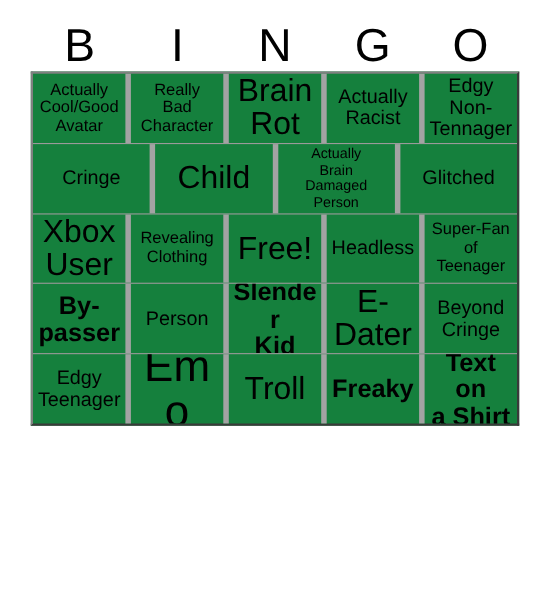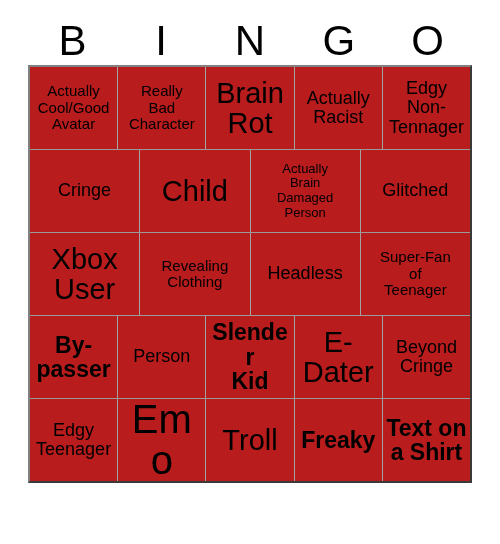--- a/index.html
+++ b/index.html
@@ -42,29 +42,29 @@
     letter-spacing: 0px;
     user-select: none;
   }
 
   
   #grid {
     position: absolute;
     left: 28px;
     top: 65px;
     width: 444px;
-    height: 418px;
+    height: 322px;
     box-sizing: border-box;
     border-top: 2px solid #808080;
     border-left: 2px solid #808080;
     border-right: 2px solid #3a3a3a;
     border-bottom: 2px solid #3a3a3a;
     display: flex;
     flex-direction: column;
-    background: #b91c1c;
+    background: #15803d;
   }
   .grid-row {
     flex: 1 1 0;
     display: flex;
     min-height: 0;
   }
   .grid-row + .grid-row {
     border-top: 1px solid #9a9a9a;
   }
   .grid-cell {
@@ -75,21 +75,21 @@
     justify-content: center;
     text-align: center;
     padding: 1px 3px;
     box-sizing: border-box;
     line-height: 1.06;
     white-space: pre-line;
     overflow: hidden;
     word-break: break-word;
   }
   .grid-cell + .grid-cell {
-    border-left: 1px solid #a3a3a3;
+    border-left: 5px solid #a3a3a3;
   }
 
   
   .fs-xs   { font-size: 13px; line-height: 1.12; }
   .fs-sm   { font-size: 15px; line-height: 1.1; }
   .fs-md   { font-size: 18px; line-height: 1.08; }
   .fs-lg   { font-size: 23px; line-height: 1.06; font-weight: bold; }
   .fs-xl   { font-size: 29px; line-height: 1.04; }
   .fs-xxl  { font-size: 40px; line-height: 1.02; }
 </style>
@@ -132,20 +132,21 @@
 Damaged
 Person</div>
       <div class="grid-cell fs-md">Glitched</div>
     </div>
 
     <div class="grid-row">
       <div class="grid-cell fs-xl">Xbox
 User</div>
       <div class="grid-cell fs-sm">Revealing
 Clothing</div>
+      <div class="grid-cell fs-xl">Free!</div>
       <div class="grid-cell fs-md">Headless</div>
       <div class="grid-cell fs-sm">Super-Fan
 of
 Teenager</div>
     </div>
 
     <div class="grid-row">
       <div class="grid-cell fs-lg">By-
 passer</div>
       <div class="grid-cell fs-md">Person</div>

